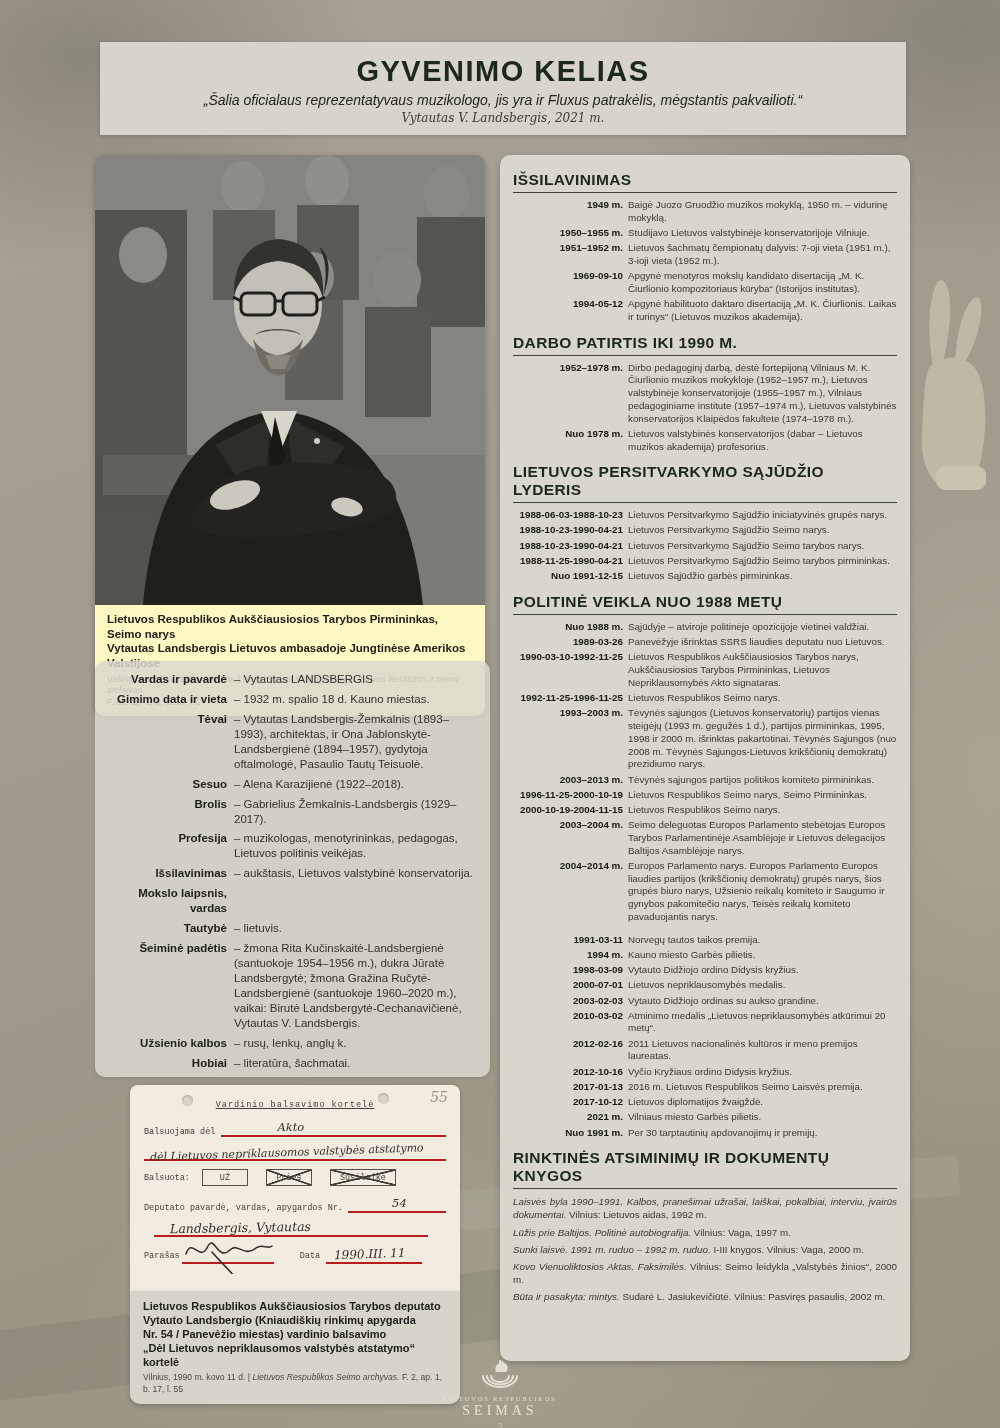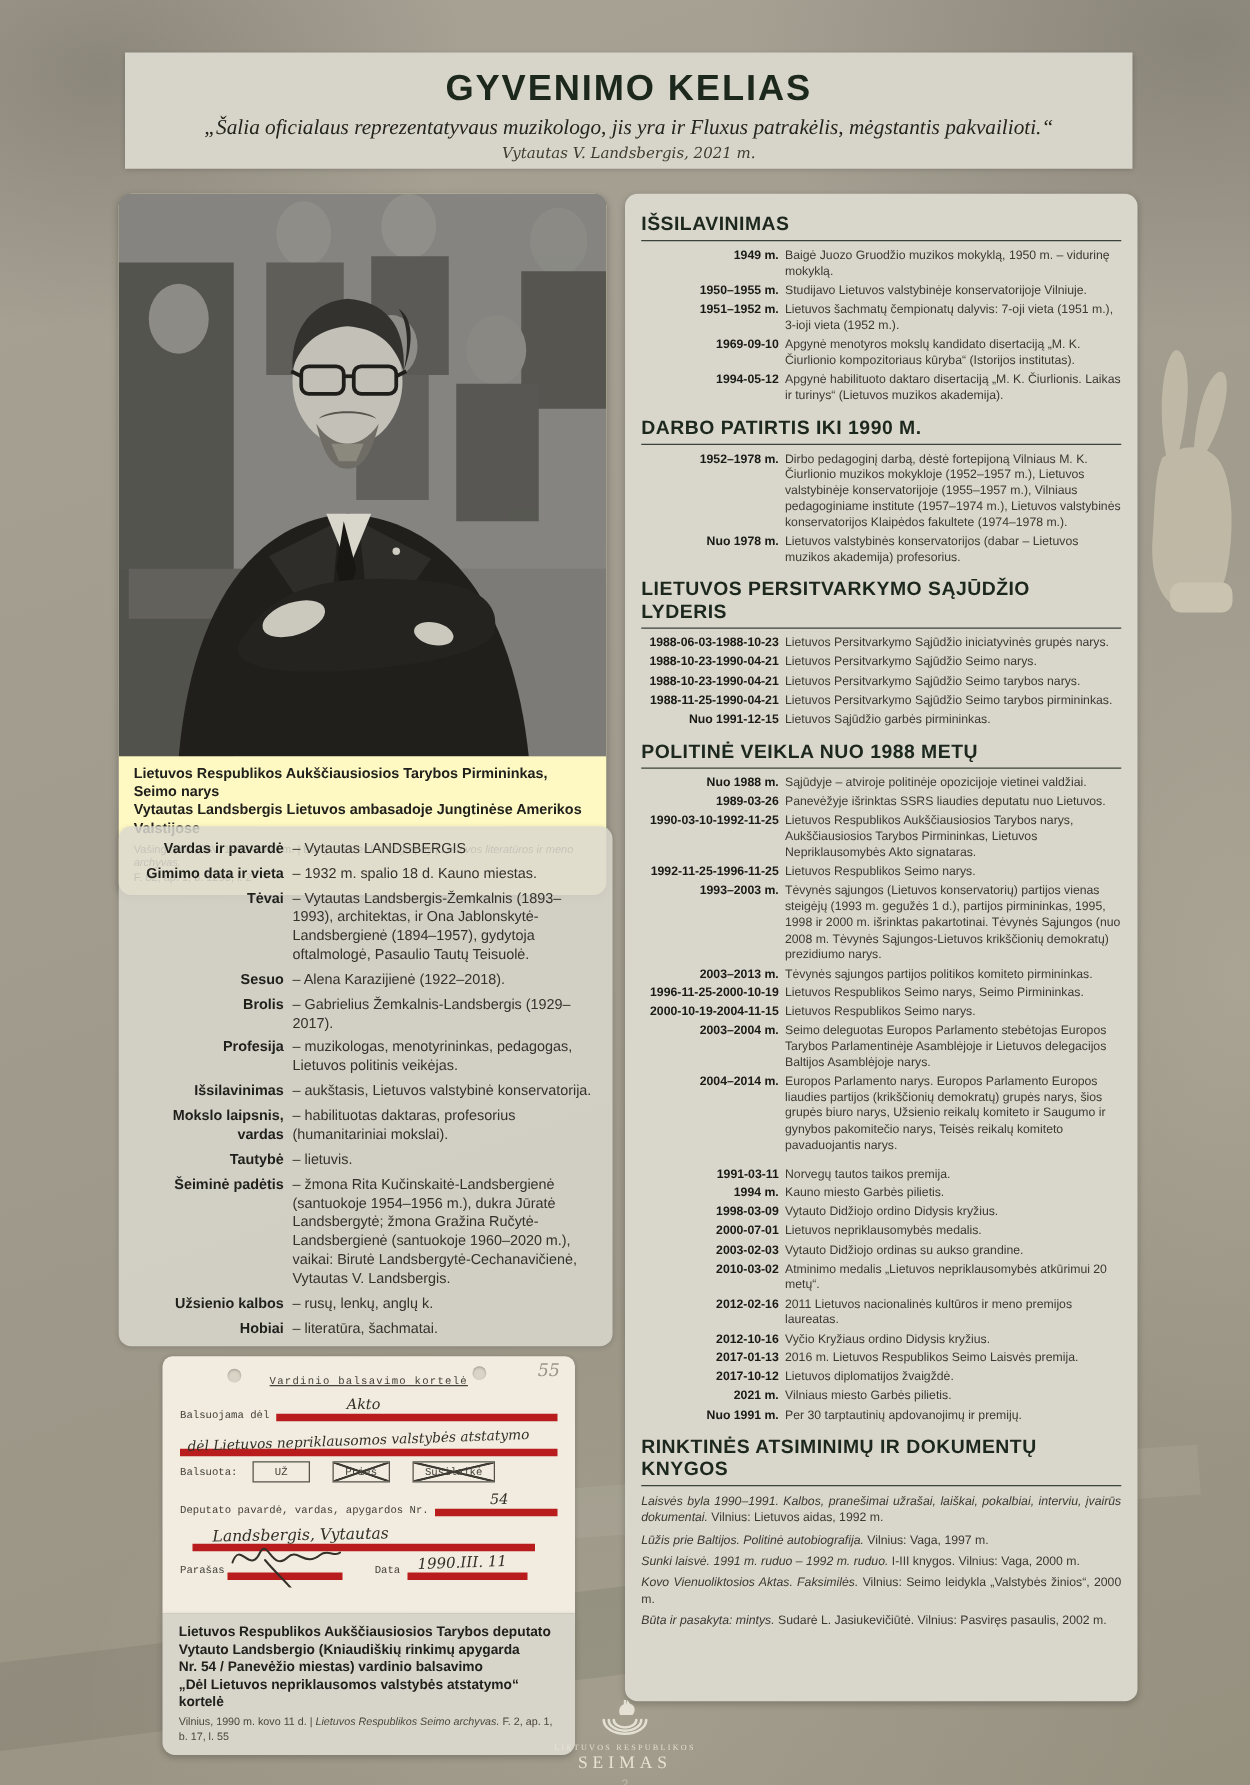--- a/index.html
+++ b/index.html
@@ -15,21 +15,21 @@
       radial-gradient(300px 500px at 99% 55%, rgba(235,228,208,.16), transparent 75%),
       linear-gradient(160deg, #a7a294 0%, #a09b8d 45%, #96917f 100%);}
   .bg-streak{position:absolute;width:900px;height:70px;left:-120px;top:1290px;background:rgba(60,55,45,.10);transform:rotate(-7deg);}
   .bg-streak2{position:absolute;width:700px;height:40px;left:260px;top:1180px;background:rgba(245,240,225,.08);transform:rotate(-4deg);}
   .bg-hand{position:absolute;right:2px;top:268px;opacity:.8;}
 
   
   .header-band{position:absolute;left:100px;top:42px;width:806px;height:93px;background:#d7d4c9;
     box-shadow:0 1px 4px rgba(0,0,0,.18);text-align:center;padding-top:13px;box-sizing:border-box;}
   .header-band h1{margin:0;font-size:29px;font-weight:800;letter-spacing:1.5px;color:#1d281d;}
-  .quote{margin:4px 0 0;font-family:Liberation Serif, serif;font-style:italic;font-size:17px;color:#24251f;}
+  .quote{margin:4px 0 0;font-family:Liberation Sans, sans-serif;font-style:italic;font-size:14px;color:#24251f;}
   .attribution{margin:3px 0 0;font-family:"DejaVu Serif",serif;font-style:italic;font-size:12px;color:#3c3c33;}
 
   
   .photo-card{position:absolute;left:95px;top:155px;width:390px;margin:0;border-radius:10px;overflow:hidden;
     box-shadow:0 2px 6px rgba(0,0,0,.25);background:#fef9c3;}
   .photo{width:390px;height:450px;display:block;background:#6e6e6a;}
   .photo svg{display:block;}
   .photo-card figcaption{padding:7px 12px 8px;}
   .cap-bold{margin:0;font-size:11.5px;font-weight:bold;line-height:1.28;color:#20201c;}
   .cap-meta{margin:3px 0 0;font-size:8.8px;line-height:1.3;color:#4b483e;}
@@ -44,21 +44,21 @@
 
   
   .ballot{position:absolute;left:130px;top:1085px;width:330px;height:206px;background:#f1ecdf;
     border-radius:8px 8px 0 0;box-shadow:0 1px 4px rgba(0,0,0,.2);font-family:"Liberation Mono",monospace;
     color:#45423c;font-size:8.5px;}
   .ballot .hole{position:absolute;width:11px;height:11px;border-radius:50%;background:#d9d4c6;box-shadow:inset 0 1px 2px rgba(0,0,0,.25);}
   .corner-num{position:absolute;right:12px;top:4px;font-family:"DejaVu Serif",serif;font-style:italic;font-size:14px;color:#9a948a;}
   .b-title{position:absolute;top:15px;left:0;width:100%;text-align:center;text-decoration:underline;letter-spacing:1px;}
   .b-row{position:absolute;left:14px;right:14px;}
   .hand{font-family:"DejaVu Serif",serif;font-style:italic;color:#333029;font-size:11.5px;white-space:nowrap;}
-  .uline{border-bottom:6px solid #b91c1c;}
+  .uline{border-bottom:2px solid #b91c1c;}
   .r1{top:36px;display:flex;}
   .r1 .lbl{padding-top:6px;}
   .r1 .fill{flex:1;margin-left:6px;}
   .fill{position:relative;}
   .fill .hand{position:absolute;bottom:1px;}
   .r2{top:58px;height:16px;}
   .r2 .hand{position:absolute;bottom:0;left:6px;transform:rotate(-2deg);font-size:11px;}
   .r3{top:84px;display:flex;align-items:center;}
   .r3 .lbl{margin-right:12px;}
   .vote-box{position:relative;display:inline-block;border:1px solid #55524a;padding:3px 9px 2px;margin-right:18px;text-align:center;min-width:26px;}
@@ -218,21 +218,20 @@
         <span class="bio-value">– muzikologas, menotyrininkas, pedagogas, Lietuvos politinis veikėjas.</span>
       </div>
 
       <div class="bio-row">
         <span class="bio-label">Išsilavinimas</span>
         <span class="bio-value">– aukštasis, Lietuvos valstybinė konservatorija.</span>
       </div>
 
       <div class="bio-row">
         <span class="bio-label">Mokslo laipsnis, vardas</span>
-        <span class="bio-value">– habilituotas daktaras, profesorius (humanitariniai mokslai).</span>
       </div>
 
       <div class="bio-row">
         <span class="bio-label">Tautybė</span>
         <span class="bio-value">– lietuvis.</span>
       </div>
 
       <div class="bio-row">
         <span class="bio-label">Šeiminė padėtis</span>
         <span class="bio-value">– žmona Rita Kučinskaitė-Landsbergienė (santuokoje 1954–1956 m.), dukra Jūratė Landsbergytė; žmona Gražina Ručytė-Landsbergienė (santuokoje 1960–2020 m.), vaikai: Birutė Landsbergytė-Cechanavičienė, Vytautas V. Landsbergis.</span>

